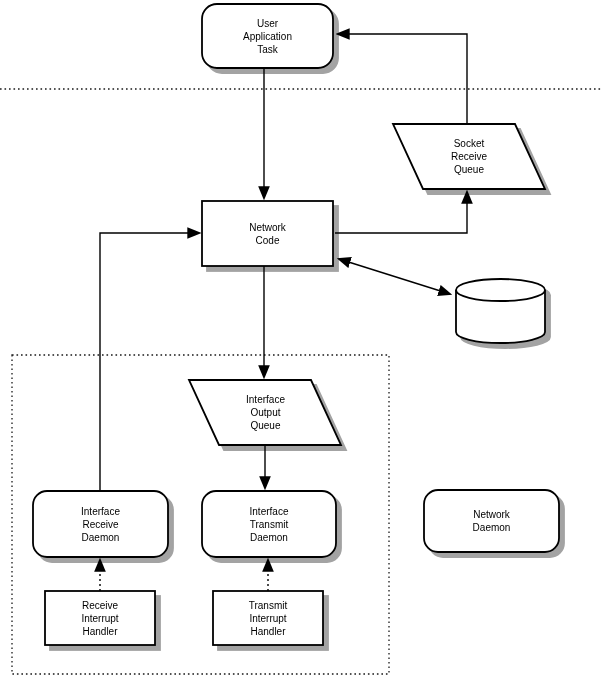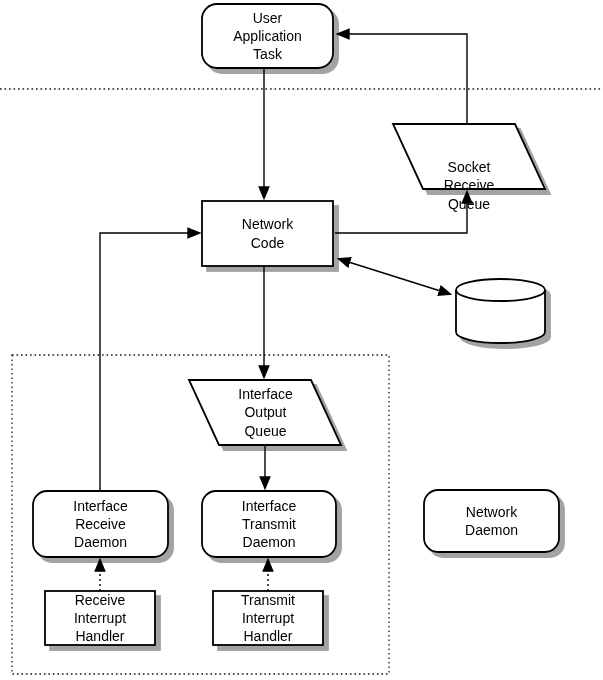--- a/index.html
+++ b/index.html
@@ -9,21 +9,21 @@
     background:#ffffff;
     font-family:"Liberation Sans", sans-serif;
     overflow:hidden;
   }
   #diagram-svg { position:absolute; left:0; top:0; }
   .lbl {
     position:absolute;
     display:flex; align-items:center; justify-content:center;
     text-align:center;
     white-space:pre-line;
-    font-size:14px; line-height:1.3;
+    font-size:10px; line-height:1.3;
     color:#000;
     pointer-events:none;
   }
 </style>
 </head>
 <body>
 
 <div id="stage">
 
   <svg id="diagram-svg" width="603" height="680" viewBox="0 0 603 680">
@@ -73,21 +73,21 @@
       <rect x="202" y="491" width="134" height="66" rx="14"></rect>
       <rect x="424" y="490" width="135" height="62" rx="14"></rect>
       <rect x="45" y="591" width="110" height="54"></rect>
       <rect x="213" y="591" width="110" height="54"></rect>
     </g>
   </svg>
 
   <div class="lbl" style="left:202px; top:6px;  width:131px; height:60px;">User
 Application
 Task</div>
-  <div class="lbl" style="left:404px; top:124px; width:130px; height:65px;margin-top:29px;">Socket
+  <div class="lbl" style="left:404px; top:124px; width:130px; height:65px;">Socket
 Receive
 Queue</div>
   <div class="lbl" style="left:202px; top:201px; width:131px; height:65px;">Network
 Code</div>
   <div class="lbl" style="left:204px; top:380px; width:123px; height:65px;">Interface
 Output
 Queue</div>
   <div class="lbl" style="left:33px;  top:491px; width:135px; height:66px;">Interface
 Receive
 Daemon</div>

